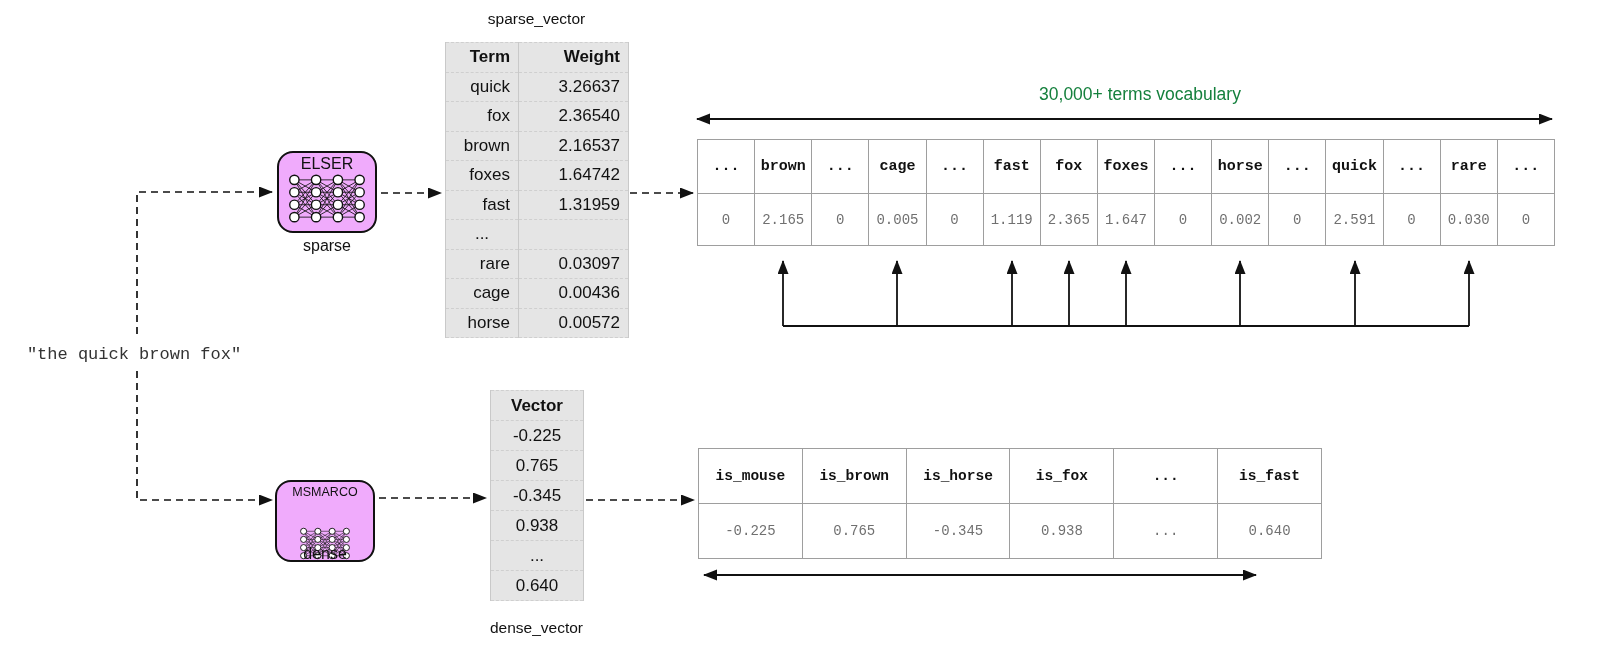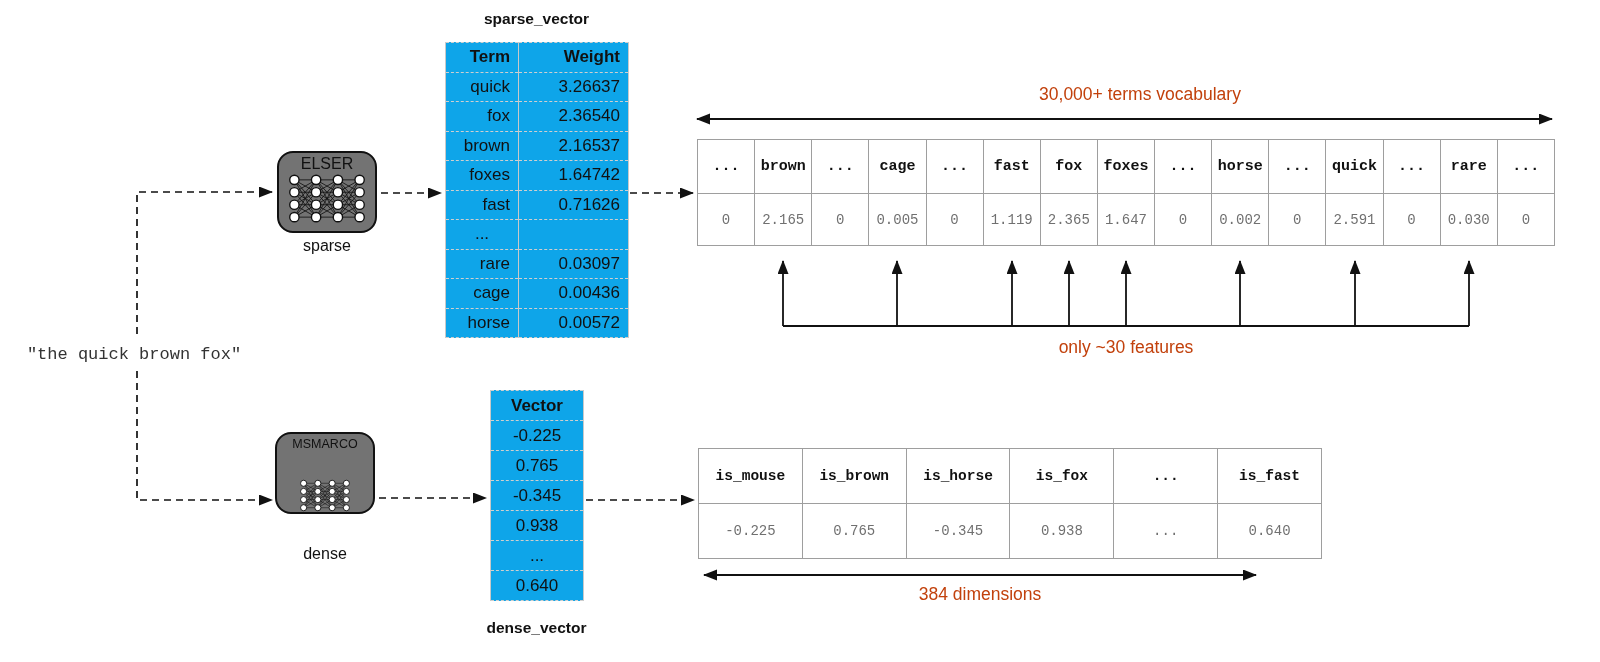--- a/index.html
+++ b/index.html
@@ -4,36 +4,36 @@
 <style>
   html,body{margin:0;padding:0;background:#fff;}
   .canvas{position:relative;width:1600px;height:662px;background:#ffffff;
           font-family:"Liberation Sans",sans-serif;color:#111;overflow:hidden;}
   .overlay{position:absolute;left:0;top:0;z-index:1;}
   .dashed{stroke:#111;stroke-width:1.7;fill:none;stroke-dasharray:7 5;}
   .solid{stroke:#111;stroke-width:1.8;fill:none;}
   .span-arrow{stroke:#111;stroke-width:2;fill:none;}
 
   .abs{position:absolute;z-index:2;}
-  .diagram-title{font-weight:bold;font-size:15.5px;text-align:center;}
-  .annot{font-size:17.5px;text-align:center;color:#c2410c;}
+  .diagram-title{font-weight:normal;font-size:15.5px;text-align:center;}
+  .annot{font-size:17.5px;text-align:center;color:#15803d;}
 
   
-  .model-box{position:absolute;z-index:2;width:100px;height:82px;background:#737373;
+  .model-box{position:absolute;z-index:2;width:100px;height:82px;background:#f0abfc;
              border:2.5px solid #111;border-radius:16px;box-sizing:border-box;
              display:flex;flex-direction:column;align-items:center;padding-top:2px;}
   .model-name{font-size:16px;line-height:18px;}
   .model-name.small{font-size:12.5px;line-height:16px;}
   .nn line{stroke:#111;stroke-width:0.9;}
   .nn circle{fill:#fff;stroke:#111;stroke-width:1.5;}
   .model-label{font-size:16px;text-align:center;}
 
   
   table{border-collapse:collapse;}
-  .sheet{position:absolute;z-index:2;table-layout:fixed;background:#0ea5e9;}
+  .sheet{position:absolute;z-index:2;table-layout:fixed;background:#e5e5e5;}
   .sheet td,.sheet th{border-left:1px solid #c9c9c9;border-right:1px solid #c9c9c9;
         border-top:1px dashed #cfcfcf;border-bottom:1px dashed #cfcfcf;
         font-size:17px;padding:0;white-space:nowrap;overflow:hidden;}
   .sheet th{font-weight:bold;}
   .sheet .r{text-align:right;padding-right:8px;}
   .sheet .c{text-align:center;}
 
   
   .mono-table{position:absolute;z-index:2;table-layout:fixed;background:#fff;}
   .mono-table td,.mono-table th{border:1px solid #9e9e9e;text-align:center;
@@ -153,21 +153,21 @@
         <circle cx="55.7" cy="33.7" r="5"></circle>
         <circle cx="55.7" cy="47" r="5"></circle>
         <circle cx="79" cy="7" r="5"></circle>
         <circle cx="79" cy="20.3" r="5"></circle>
         <circle cx="79" cy="33.7" r="5"></circle>
         <circle cx="79" cy="47" r="5"></circle>
       </svg>
   </div>
   <div class="abs model-label" style="left:277px;top:237px;width:100px;">sparse</div>
 
-  <div class="model-box" style="left:275px;top:432px;gap:27px;">
+  <div class="model-box" style="left:275px;top:480px;gap:27px;">
     <div class="model-name small">MSMARCO</div>
     <svg class="nn" viewBox="0 0 88 54" width="82" height="51">
         <line x1="9" y1="7" x2="32.3" y2="7"></line>
         <line x1="9" y1="7" x2="32.3" y2="20.3"></line>
         <line x1="9" y1="7" x2="32.3" y2="33.7"></line>
         <line x1="9" y1="7" x2="32.3" y2="47"></line>
         <line x1="9" y1="20.3" x2="32.3" y2="7"></line>
         <line x1="9" y1="20.3" x2="32.3" y2="20.3"></line>
         <line x1="9" y1="20.3" x2="32.3" y2="33.7"></line>
         <line x1="9" y1="20.3" x2="32.3" y2="47"></line>
@@ -253,21 +253,21 @@
     <tr style="height:29.5px">
       <td class="r">brown</td>
       <td class="r">2.16537</td>
     </tr>
     <tr style="height:29.5px">
       <td class="r">foxes</td>
       <td class="r">1.64742</td>
     </tr>
     <tr style="height:29.5px">
       <td class="r">fast</td>
-      <td class="r">0.71626</td>
+      <td class="r">1.31959</td>
     </tr>
     <tr style="height:29.5px">
       <td class="c">...</td>
       <td class="r"></td>
     </tr>
     <tr style="height:29.5px">
       <td class="r">rare</td>
       <td class="r">0.03097</td>
     </tr>
     <tr style="height:29.5px">
@@ -275,21 +275,20 @@
       <td class="r">0.00436</td>
     </tr>
     <tr style="height:29.5px">
       <td class="r">horse</td>
       <td class="r">0.00572</td>
     </tr>
   </tbody>
     </table>
 
   <div class="abs annot" style="left:711px;top:84px;width:858px;">30,000+ terms vocabulary</div>
-  <div class="abs annot" style="left:697px;top:337px;width:858px;">only ~30 features</div>
 
   <table class="mono-table vocab" style="left:697px;top:139px;width:858px;">
     <tbody>
         <tr>
       <th>...</th>
       <th>brown</th>
       <th>...</th>
       <th>cage</th>
       <th>...</th>
       <th>fast</th>
@@ -366,15 +365,14 @@
     <tr>
       <td>-0.225</td>
       <td>0.765</td>
       <td>-0.345</td>
       <td>0.938</td>
       <td>...</td>
       <td>0.640</td>
     </tr>
   </tbody>
     </table>
-  <div class="abs annot" style="left:698px;top:584px;width:564px;">384 dimensions</div>
 
 </div>
 
 </body></html>

